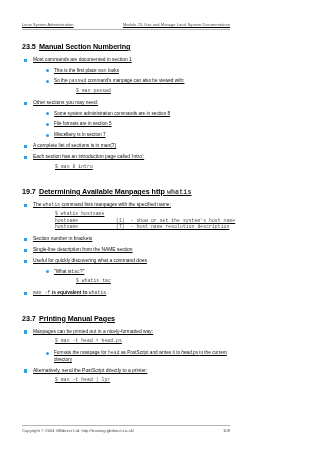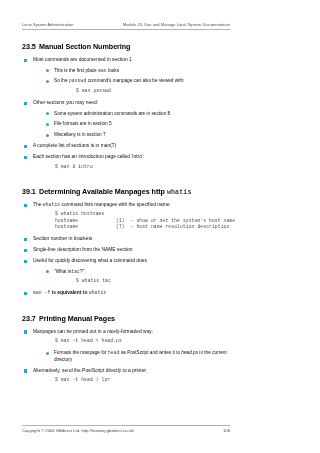--- a/index.html
+++ b/index.html
@@ -10,20 +10,21 @@
     color:#000000;
     overflow:hidden;
     position:relative;
   }
   .page{
     position:absolute;
     left:0;top:0;
     width:252px;height:453px;
     box-sizing:border-box;
     padding:22px 22px 0 22px;
+    text-decoration:underline;
   }
 
   
   .rh{
     display:flex;
     justify-content:space-between;
     align-items:flex-end;
     font-size:4.0px;
     color:#4d4d4d;
     letter-spacing:.05px;
@@ -159,21 +160,21 @@
 
     <li>A complete list of sections is in man(7)</li>
 
     <li>
       <span>Each section has an introduction page called 'intro':</span>
       <div class="code blk">$ man 8 intro</div>
     </li>
   </ul>
 
   <div class="h2 sec-236">
-    <span class="num">39.1</span><span>Determining Available Manpages http</span>
+    <span class="num">19.7</span><span>Determining Available Manpages http</span>
     <span class="mono">whatis</span>
   </div>
 
   <ul class="lvl1">
     <li>
       <span>The</span>
       <span class="mono">whatis</span>
       <span>command lists manpages with the specified name:</span>
       <div class="code blk">$ whatis hostname
 hostname             (1)  - show or set the system's host name

